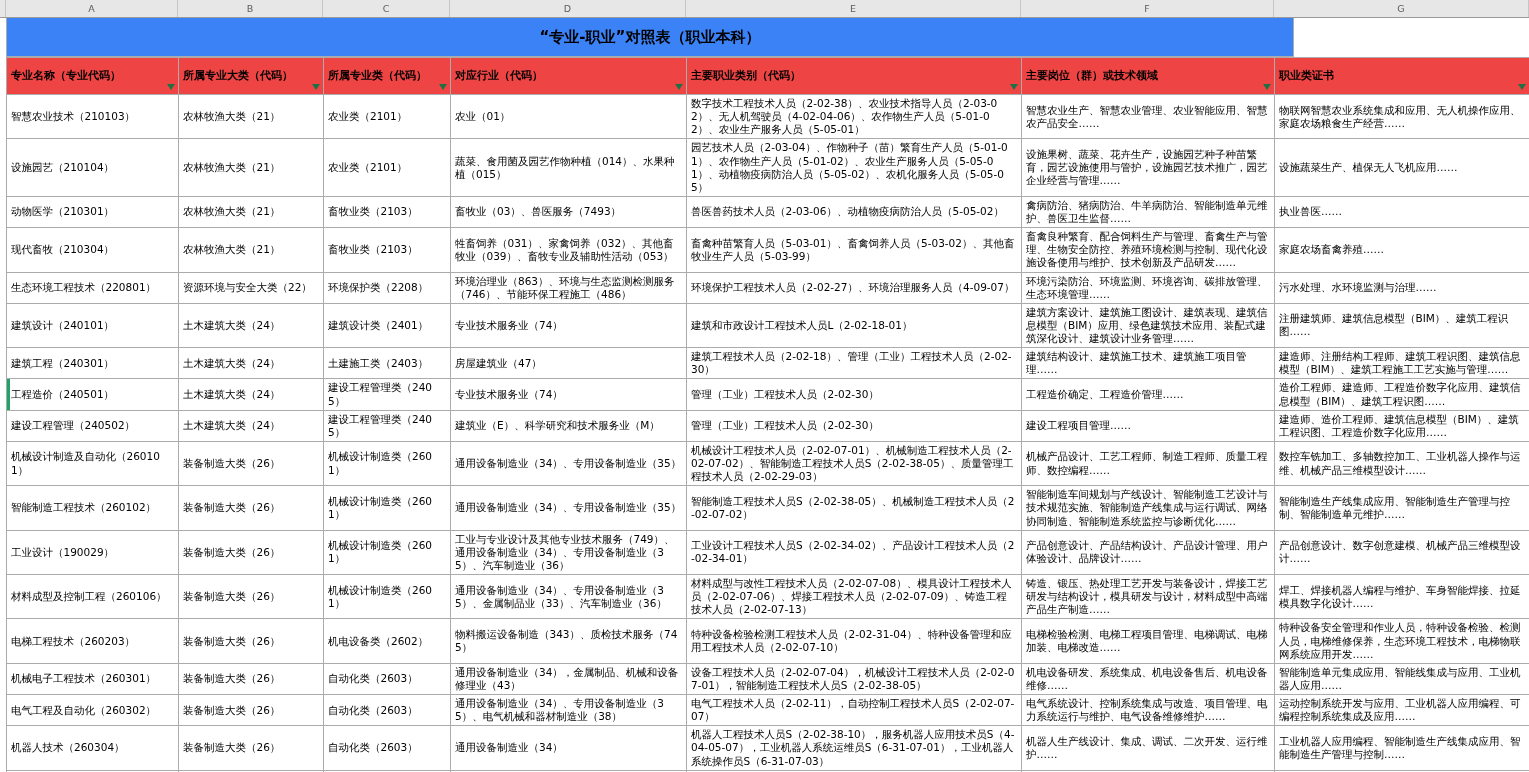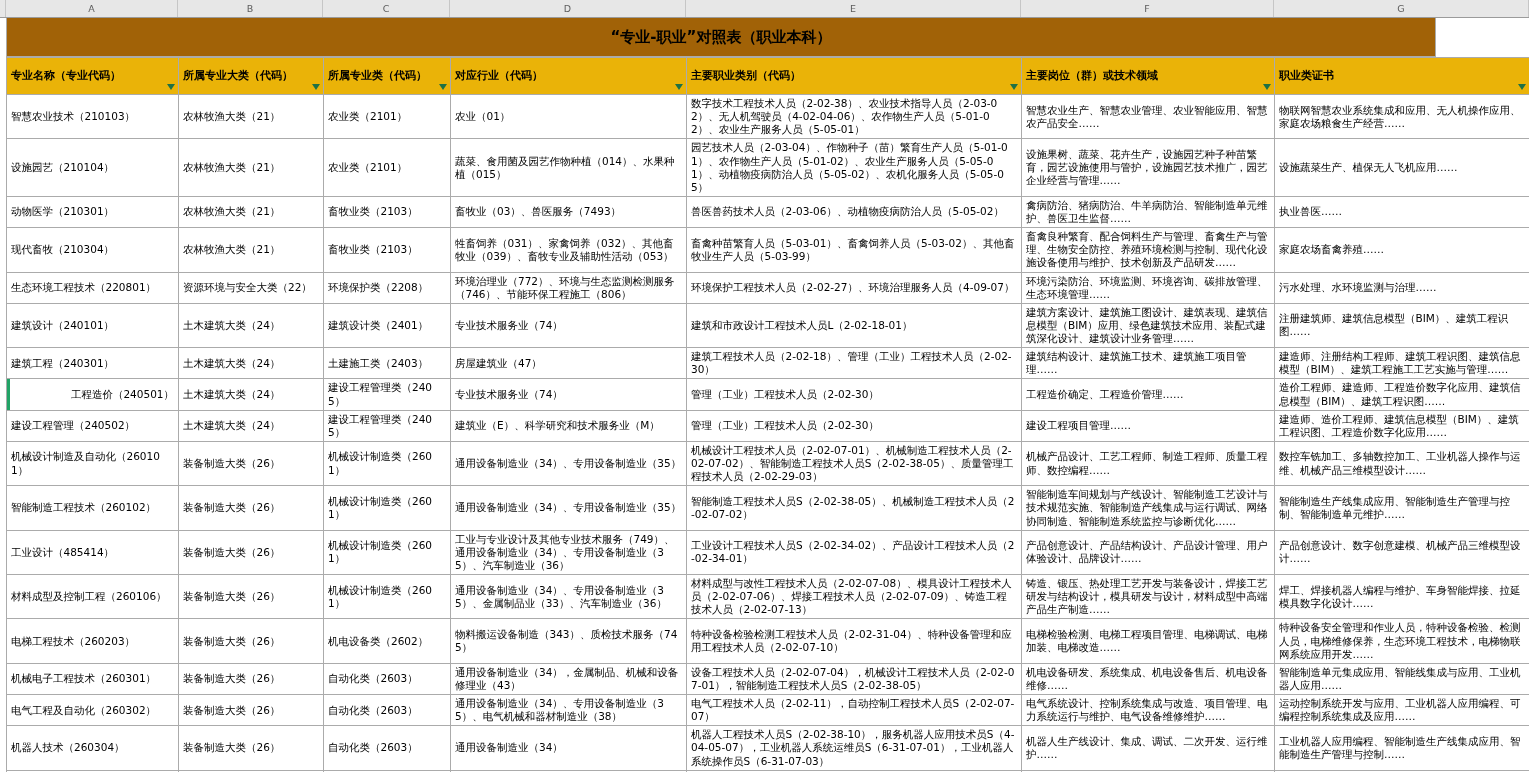--- a/index.html
+++ b/index.html
@@ -7,41 +7,41 @@
   body { font-family:"DejaVu Sans", sans-serif; }
   .sheet { width:1529px; height:772px; overflow:hidden; background:#fff; position:relative; }
 
   
   .letters { display:flex; height:18px; background:#E7E7E7; border-bottom:1px solid #9b9b9b; }
   .letters .spacer { width:6px; border-right:1px solid #c6c6c6; }
   .lcell { border-right:1px solid #c6c6c6; color:#5d5d5d; font-size:9.5px;
            display:flex; align-items:center; justify-content:center; }
 
   
-  .title-row { margin-left:6px; width:1430px; height:39px; border:1px solid #ababab; border-top:none;
+  .title-row { margin-left:6px; width:1288px; height:39px; border:1px solid #ababab; border-top:none;
                display:flex; align-items:center; justify-content:center;
-               font-weight:bold; font-size:15px; color:#000; background:#a16207; }
+               font-weight:bold; font-size:15px; color:#000; background:#3b82f6; }
 
   
   table.grid { border-collapse:collapse; table-layout:fixed; margin-left:6px; width:1523px; }
   .grid th, .grid td { border:1px solid #ababab; padding:2px 4px; font-size:10.5px;
                        color:#000; vertical-align:middle; overflow:hidden;
                        line-height:1.25; word-break:break-all; }
   .grid th { text-align:left; font-weight:bold; height:37px; position:relative;
-             font-size:11px; background:#eab308; padding-right:14px; }
+             font-size:11px; background:#ef4444; padding-right:14px; }
   .grid td { background:#fff; }
 
   .col-a { width:172px; } .col-b { width:145px; } .col-c { width:127px; }
   .col-d { width:236px; } .col-e { width:335px; } .col-f { width:253px; } .col-g { width:255px; }
 
   .filter { position:absolute; right:3px; bottom:4px; width:0; height:0;
             border-left:4.5px solid transparent; border-right:4.5px solid transparent;
             border-top:6px solid #1E7145; cursor:pointer; }
 
-  .selected-cell { box-shadow: inset 3px 0 0 #21A366; text-align: right; }
+  .selected-cell { box-shadow: inset 3px 0 0 #21A366; }
 </style>
 </head>
 <body>
 
 <div class="sheet">
   <div class="letters" id="letters-row">
     <div class="spacer"></div>
   <div class="lcell col-a">A</div>
       <div class="lcell col-b">B</div>
       <div class="lcell col-c">C</div>
@@ -129,21 +129,21 @@
           <td class="col-c">畜牧业类（2103）</td>
           <td class="col-d">牲畜饲养（031）、家禽饲养（032）、其他畜牧业（039）、畜牧专业及辅助性活动（053）</td>
           <td class="col-e">畜禽种苗繁育人员（5-03-01）、畜禽饲养人员（5-03-02）、其他畜牧业生产人员（5-03-99）</td>
           <td class="col-f">畜禽良种繁育、配合饲料生产与管理、畜禽生产与管理、生物安全防控、养殖环境检测与控制、现代化设施设备使用与维护、技术创新及产品研发……</td>
           <td class="col-g">家庭农场畜禽养殖……</td>
         </tr>
         <tr>
           <td class="col-a">生态环境工程技术（220801）</td>
           <td class="col-b">资源环境与安全大类（22）</td>
           <td class="col-c">环境保护类（2208）</td>
-          <td class="col-d">环境治理业（772）、环境与生态监测检测服务（746）、节能环保工程施工（806）</td>
+          <td class="col-d">环境治理业（863）、环境与生态监测检测服务（746）、节能环保工程施工（486）</td>
           <td class="col-e">环境保护工程技术人员（2-02-27）、环境治理服务人员（4-09-07）</td>
           <td class="col-f">环境污染防治、环境监测、环境咨询、碳排放管理、生态环境管理……</td>
           <td class="col-g">污水处理、水环境监测与治理……</td>
         </tr>
         <tr>
           <td class="col-a">建筑设计（240101）</td>
           <td class="col-b">土木建筑大类（24）</td>
           <td class="col-c">建筑设计类（2401）</td>
           <td class="col-d">专业技术服务业（74）</td>
           <td class="col-e">建筑和市政设计工程技术人员L（2-02-18-01）</td>
@@ -189,21 +189,21 @@
         <tr>
           <td class="col-a">智能制造工程技术（260102）</td>
           <td class="col-b">装备制造大类（26）</td>
           <td class="col-c">机械设计制造类（2601）</td>
           <td class="col-d">通用设备制造业（34）、专用设备制造业（35）</td>
           <td class="col-e">智能制造工程技术人员S（2-02-38-05）、机械制造工程技术人员（2-02-07-02）</td>
           <td class="col-f">智能制造车间规划与产线设计、智能制造工艺设计与技术规范实施、智能制造产线集成与运行调试、网络协同制造、智能制造系统监控与诊断优化……</td>
           <td class="col-g">智能制造生产线集成应用、智能制造生产管理与控制、智能制造单元维护……</td>
         </tr>
         <tr>
-          <td class="col-a">工业设计（485414）</td>
+          <td class="col-a">工业设计（190029）</td>
           <td class="col-b">装备制造大类（26）</td>
           <td class="col-c">机械设计制造类（2601）</td>
           <td class="col-d">工业与专业设计及其他专业技术服务（749）、通用设备制造业（34）、专用设备制造业（35）、汽车制造业（36）</td>
           <td class="col-e">工业设计工程技术人员S（2-02-34-02）、产品设计工程技术人员（2-02-34-01）</td>
           <td class="col-f">产品创意设计、产品结构设计、产品设计管理、用户体验设计、品牌设计……</td>
           <td class="col-g">产品创意设计、数字创意建模、机械产品三维模型设计……</td>
         </tr>
         <tr>
           <td class="col-a">材料成型及控制工程（260106）</td>
           <td class="col-b">装备制造大类（26）</td>

